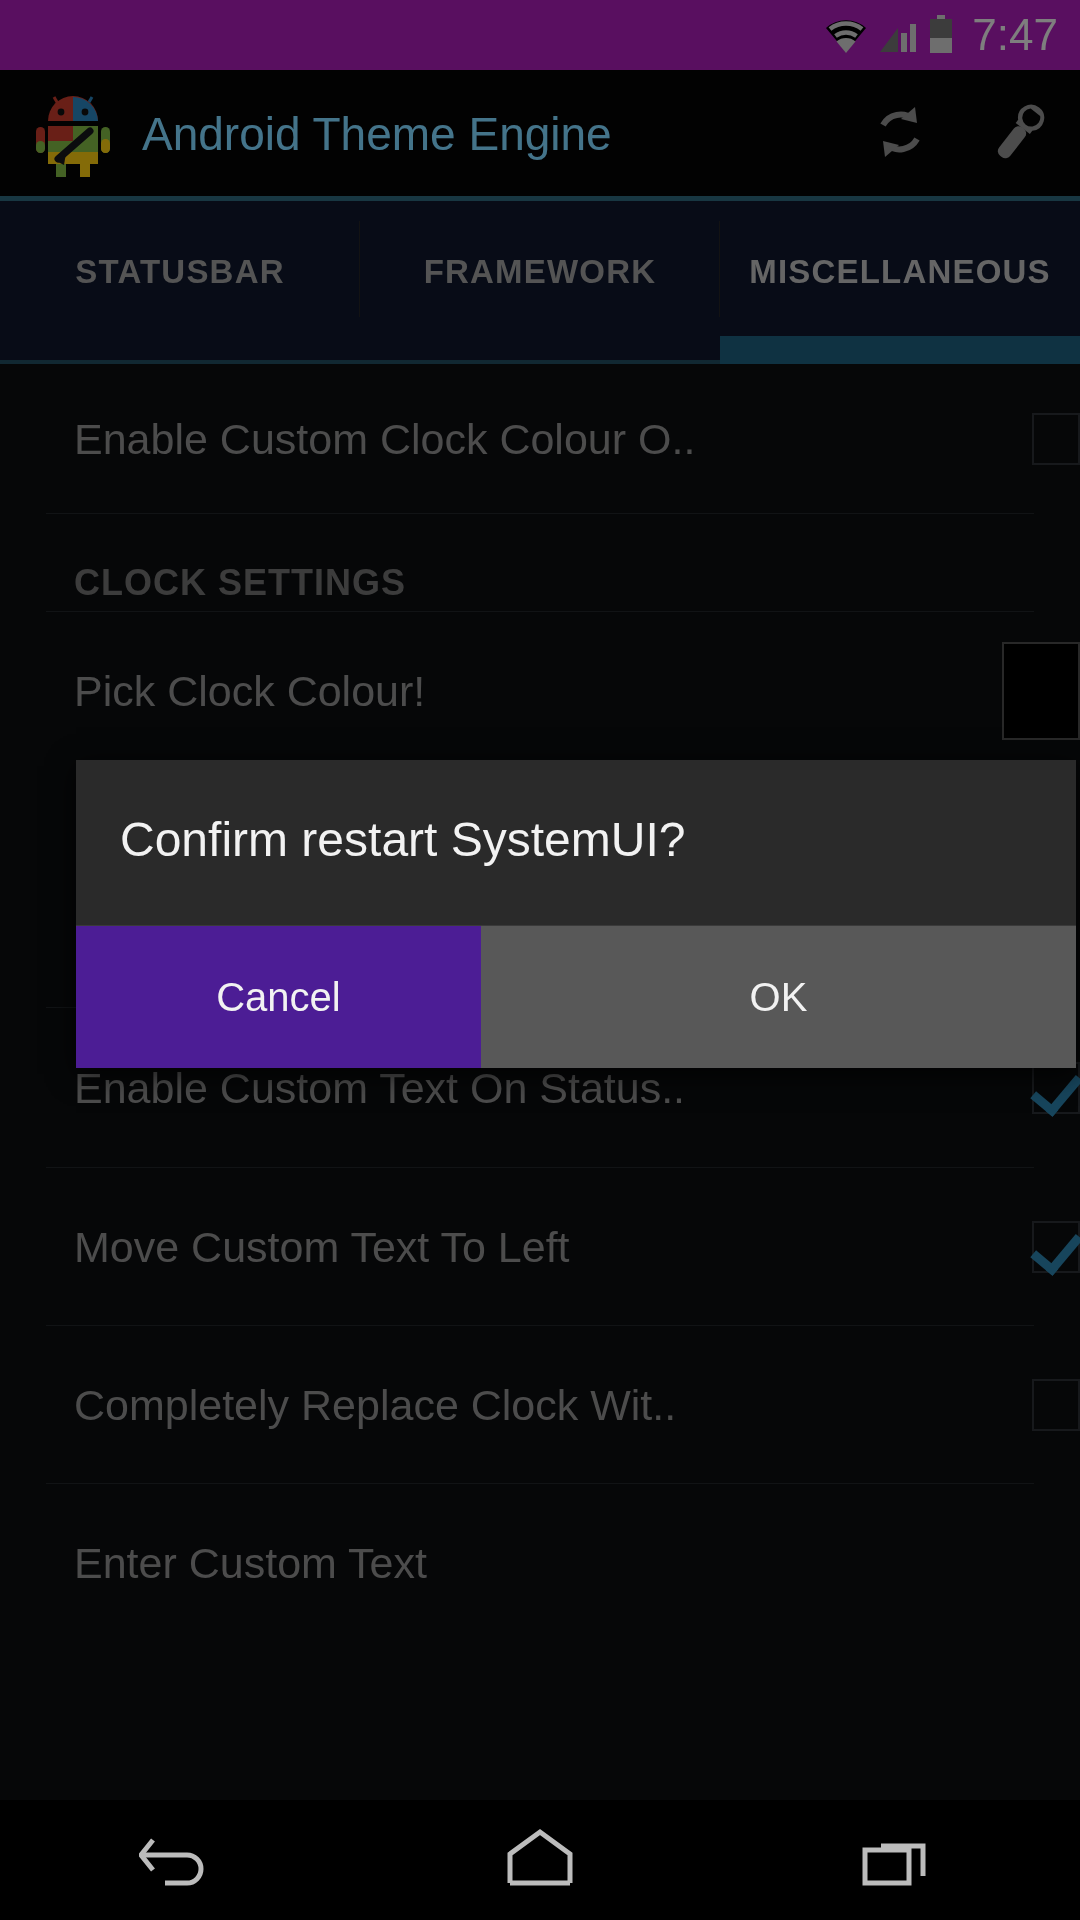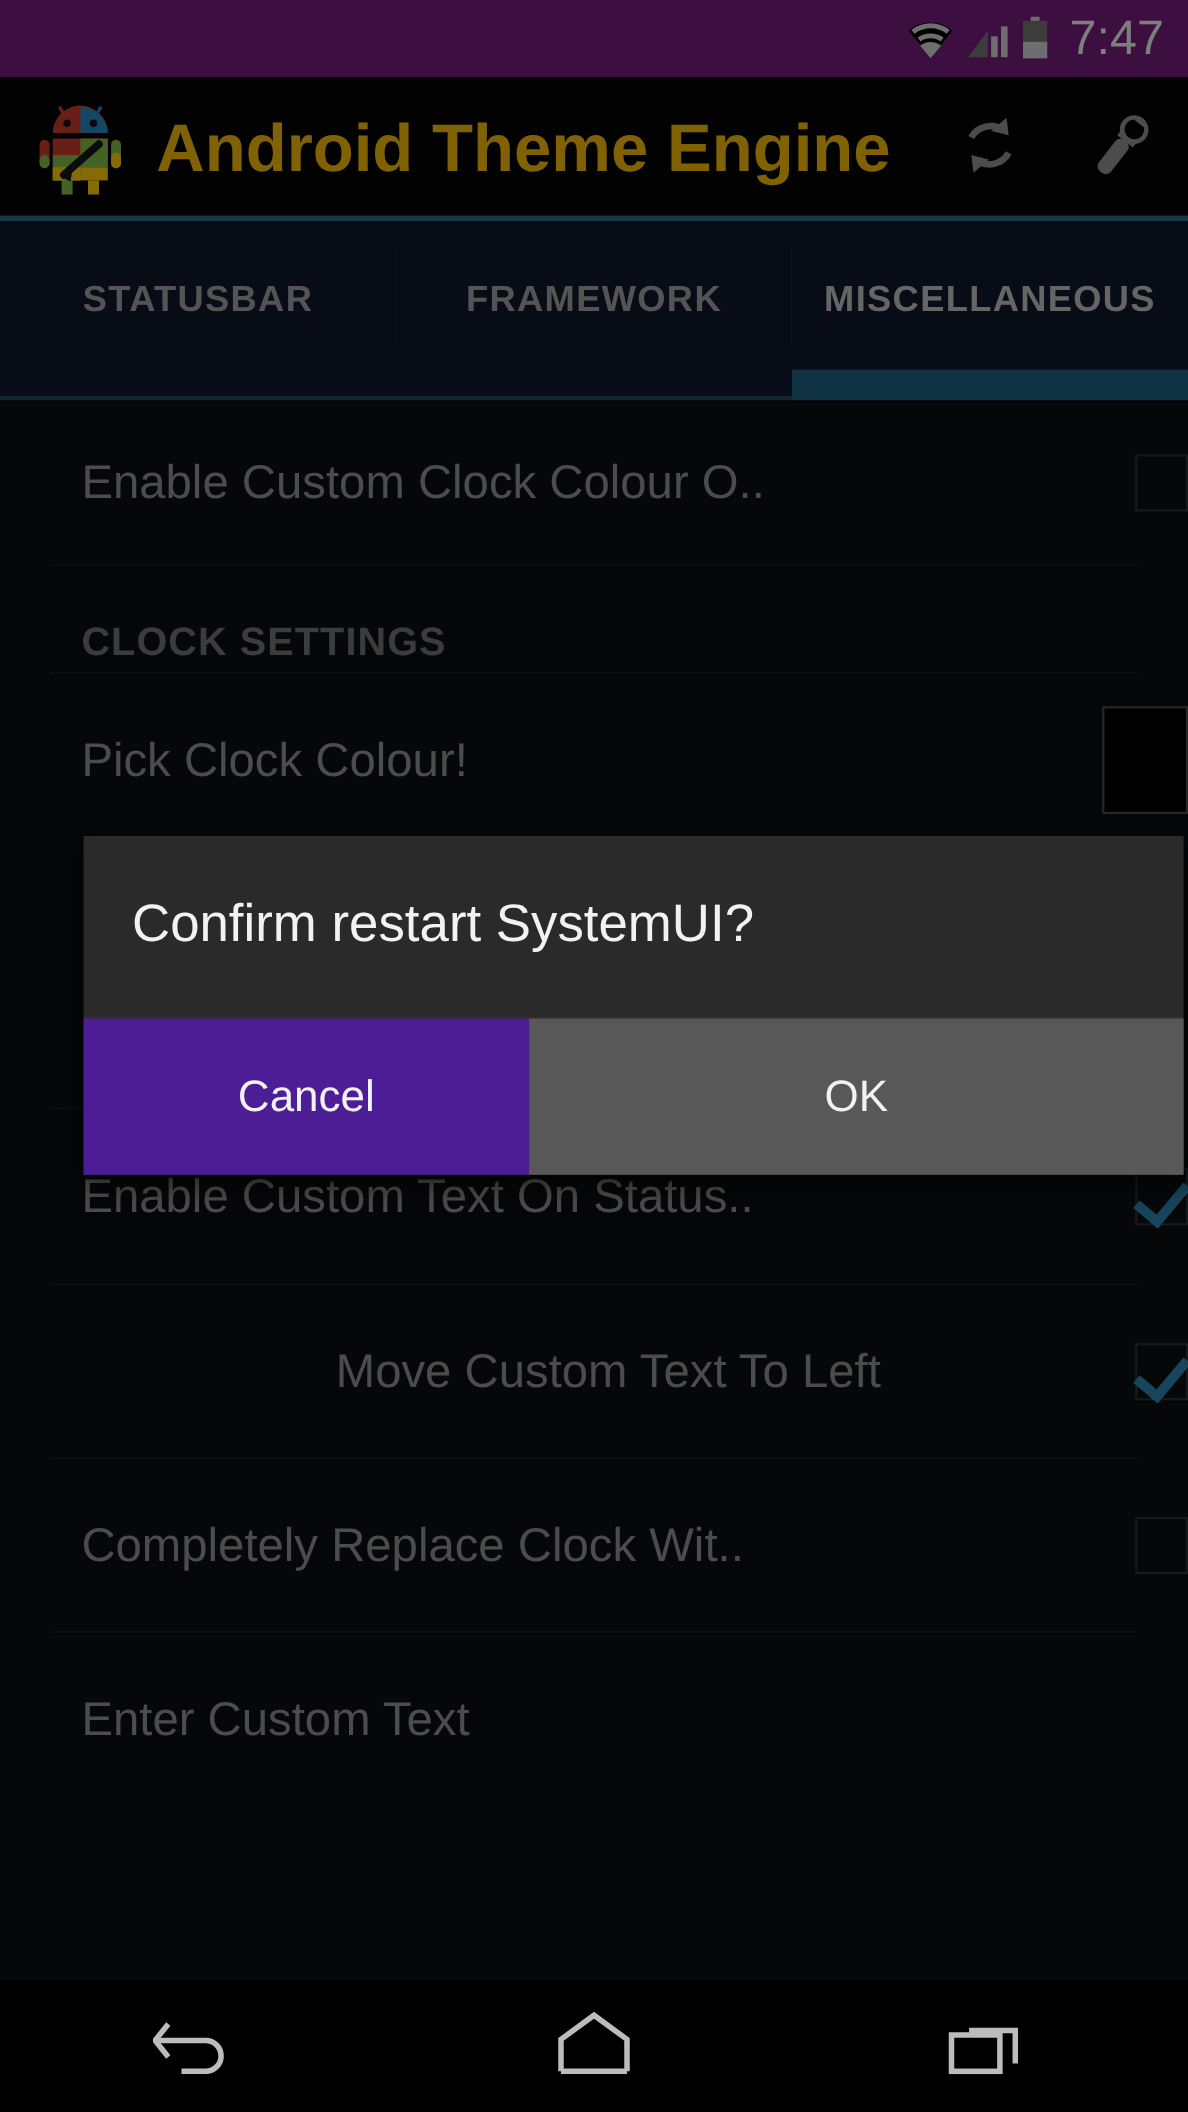--- a/index.html
+++ b/index.html
@@ -10,21 +10,21 @@
     width: 1080px; height: 1920px;
     font-family: "Liberation Sans", sans-serif;
     overflow: hidden;
     position: relative;
   }
 
   
   #statusbar {
     position: absolute; top: 0; left: 0;
     width: 1080px; height: 70px;
-    background: #701a75;
+    background: #a21caf;
     display: flex; align-items: center; justify-content: flex-end;
     padding-right: 22px;
     box-sizing: border-box;
   }
   .sb-icon { margin-left: 10px; display: flex; align-items: center; }
   #sb-clock {
     color: #e6e6e6;
     font-size: 44px;
     letter-spacing: 0px;
     margin-left: 18px;
@@ -39,26 +39,25 @@
     display: flex; align-items: center;
     box-sizing: border-box;
   }
   #app-logo {
     width: 78px; height: 86px;
     margin-left: 34px;
     position: relative;
     flex: 0 0 auto;
   }
   #app-title {
-    color: #eab308;
-    font-size: 61px;
+    color: #7dd3fc;
+    font-size: 46px;
     margin-left: 30px;
     white-space: nowrap;
     flex: 1 1 auto;
-    font-weight: bold;
   }
   .ab-action {
     width: 120px; height: 128px;
     display: flex; align-items: center; justify-content: center;
     flex: 0 0 auto;
   }
   #actionbar-underline {
     position: absolute; top: 196px; left: 0;
     width: 1080px; height: 5px;
     background: #2c6479;
@@ -347,21 +346,21 @@
     <div class="row-label">&nbsp;</div>
     <div class="row-divider"></div>
   </div>
 
   <div class="row" style="height:160px;">
     <div class="row-label">Enable Custom Text On Status..</div>
     <div class="checkbox checked"></div>
     <div class="row-divider"></div>
   </div>
 
-  <div class="row" style="height:158px;text-align:center;">
+  <div class="row" style="height:158px;">
     <div class="row-label">Move Custom Text To Left</div>
     <div class="checkbox checked"></div>
     <div class="row-divider"></div>
   </div>
 
   <div class="row" style="height:158px;">
     <div class="row-label">Completely Replace Clock Wit..</div>
     <div class="checkbox"></div>
     <div class="row-divider"></div>
   </div>

